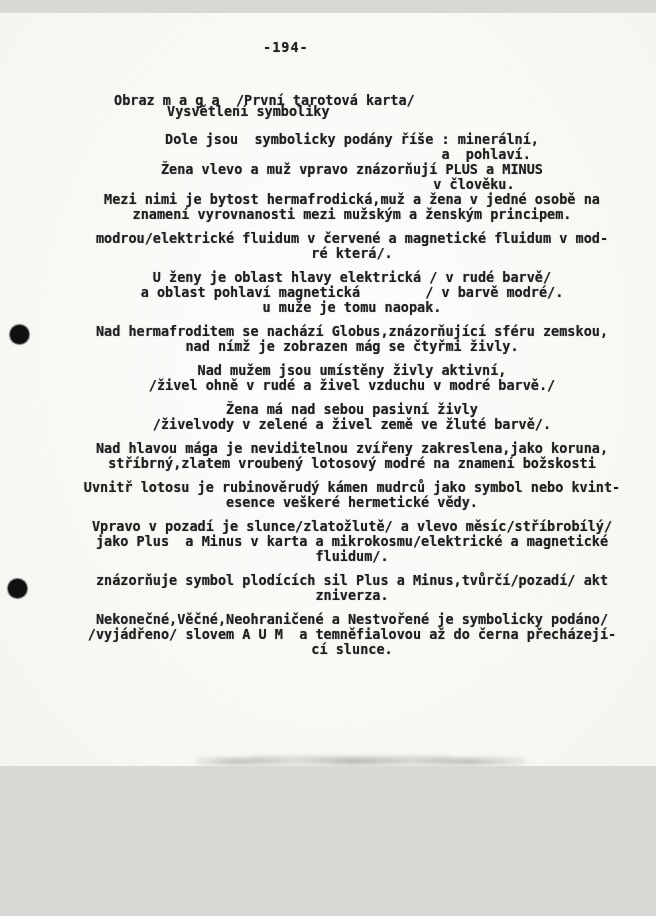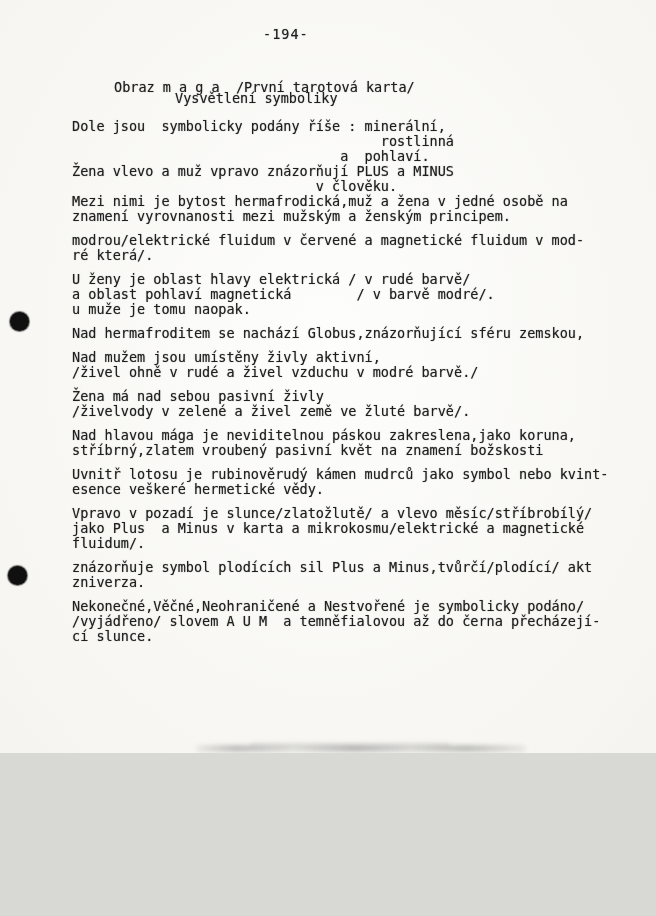--- a/index.html
+++ b/index.html
@@ -6,26 +6,26 @@
   :root{
     --paper:#fbfbf8;
     --ink:#1f1f1f;
     --punch:#101010;
   }
   html,body{margin:0;padding:0;background:#d8d8d4;}
   .page{
     position:relative;
     width:656px;
     height:753px;
-    margin:0 auto;
+    margin:13px auto;
     background:var(--paper);
     background-image:radial-gradient(ellipse at 50% 45%, rgba(255,255,255,0.6) 0%, rgba(233,231,224,0.35) 100%);
     overflow:hidden;
     font-family:"DejaVu Sans Mono","Liberation Mono",monospace;
-    font-weight:400;
+    font-weight:700;
     color:var(--ink);
     -webkit-font-smoothing:antialiased;
   }
   .txt{
     font-size:13.5px;
     line-height:15px;
     text-shadow:0 0 1px rgba(25,25,25,0.55);
     white-space:pre;
   }
   .pageno{
@@ -35,30 +35,30 @@
     letter-spacing:1px;
   }
   .title{
     position:absolute;
     top:80px;
     left:114px;
   }
   .subtitle{
     position:absolute;
     top:91px;
-    left:175px;
+    left:167px;
   }
   .doc-body{
     position:absolute;
     top:119px;
     left:72px;
     width:560px;
   }
   .para{margin:0 0 9px 0;}
-  .line{min-height:15px;}
+  .line{min-height:15px;text-align:center;}
   .punch{
     position:absolute;
     width:19px;
     height:19px;
     border-radius:50%;
     background:var(--punch);
     box-shadow:0 0 1px 1px rgba(16,16,16,0.6);
   }
   .punch.p1{left:10px;top:312px;}
   .punch.p2{left:8px;top:566px;}
@@ -100,62 +100,62 @@
 
   <div class="txt pageno">-194-</div>
 
   <div class="txt title">Obraz m a g a  /První tarotová karta/</div>
 
   <div class="txt subtitle">Vysvětlení symboliky</div>
 
   <div class="doc-body">
       <div class="para">
         <div class="txt line">Dole jsou  symbolicky podány říše : minerální,</div>
-        <div class="txt line">                                      rostlinná</div>
         <div class="txt line">                                 a  pohlaví.</div>
         <div class="txt line">Žena vlevo a muž vpravo znázorňují PLUS a MINUS</div>
         <div class="txt line">                              v člověku.</div>
         <div class="txt line">Mezi nimi je bytost hermafrodická,muž a žena v jedné osobě na</div>
         <div class="txt line">znamení vyrovnanosti mezi mužským a ženským principem.</div>
       </div>
       <div class="para">
         <div class="txt line">modrou/elektrické fluidum v červené a magnetické fluidum v mod-</div>
         <div class="txt line">ré která/.</div>
       </div>
       <div class="para">
         <div class="txt line">U ženy je oblast hlavy elektrická / v rudé barvě/</div>
         <div class="txt line">a oblast pohlaví magnetická        / v barvě modré/.</div>
         <div class="txt line">u muže je tomu naopak.</div>
       </div>
       <div class="para">
         <div class="txt line">Nad hermafroditem se nachází Globus,znázorňující sféru zemskou,</div>
+        <div class="txt line">nad nímž je zobrazen mág se čtyřmi živly.</div>
       </div>
       <div class="para">
         <div class="txt line">Nad mužem jsou umístěny živly aktivní,</div>
         <div class="txt line">/živel ohně v rudé a živel vzduchu v modré barvě./</div>
       </div>
       <div class="para">
         <div class="txt line">Žena má nad sebou pasivní živly</div>
         <div class="txt line">/živelvody v zelené a živel země ve žluté barvě/.</div>
       </div>
       <div class="para">
-        <div class="txt line">Nad hlavou mága je neviditelnou páskou zakreslena,jako koruna,</div>
-        <div class="txt line">stříbrný,zlatem vroubený pasivní květ na znamení božskosti</div>
+        <div class="txt line">Nad hlavou mága je neviditelnou zvířeny zakreslena,jako koruna,</div>
+        <div class="txt line">stříbrný,zlatem vroubený lotosový modré na znamení božskosti</div>
       </div>
       <div class="para">
         <div class="txt line">Uvnitř lotosu je rubinověrudý kámen mudrců jako symbol nebo kvint-</div>
         <div class="txt line">esence veškeré hermetické vědy.</div>
       </div>
       <div class="para">
         <div class="txt line">Vpravo v pozadí je slunce/zlatožlutě/ a vlevo měsíc/stříbrobílý/</div>
         <div class="txt line">jako Plus  a Minus v karta a mikrokosmu/elektrické a magnetické</div>
         <div class="txt line">fluidum/.</div>
       </div>
       <div class="para">
-        <div class="txt line">znázorňuje symbol plodících sil Plus a Minus,tvůrčí/plodící/ akt</div>
+        <div class="txt line">znázorňuje symbol plodících sil Plus a Minus,tvůrčí/pozadí/ akt</div>
         <div class="txt line">zniverza.</div>
       </div>
       <div class="para">
         <div class="txt line">Nekonečné,Věčné,Neohraničené a Nestvořené je symbolicky podáno/</div>
         <div class="txt line">/vyjádřeno/ slovem A U M  a temněfialovou až do černa přecházejí-</div>
         <div class="txt line">cí slunce.</div>
       </div>
     </div>
 
   <div class="smudge2"></div>

